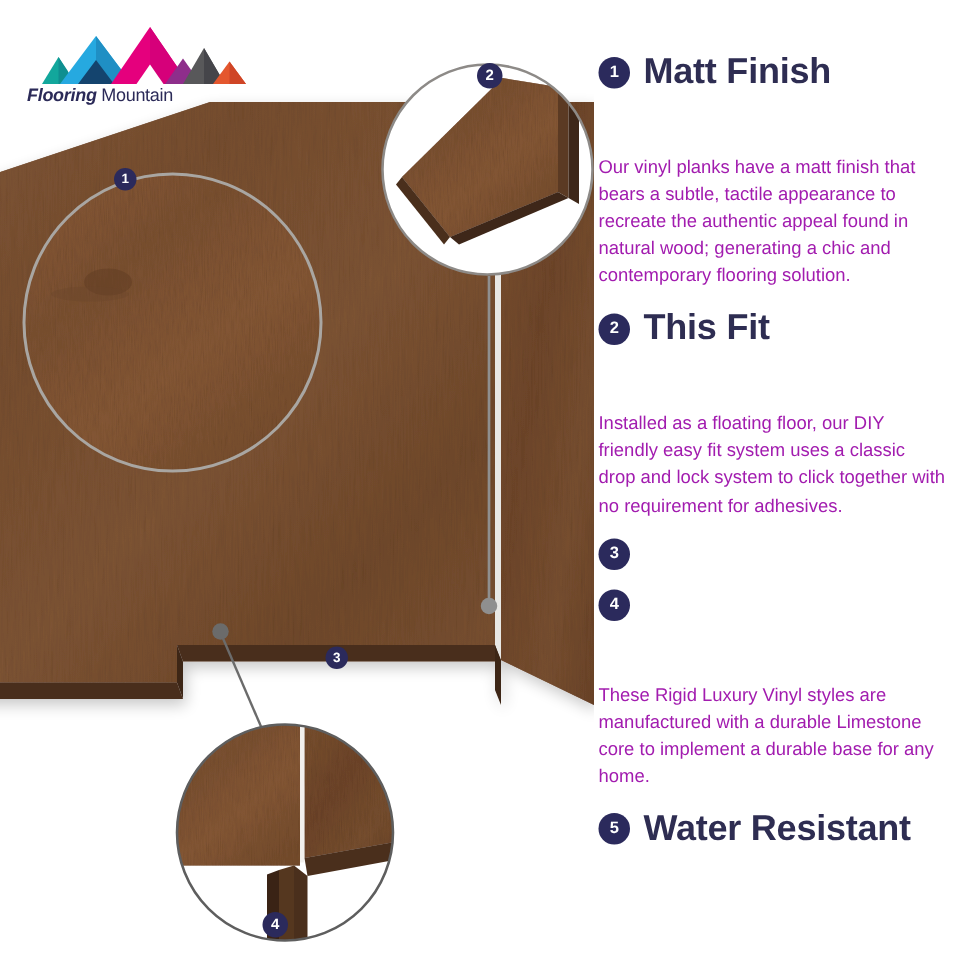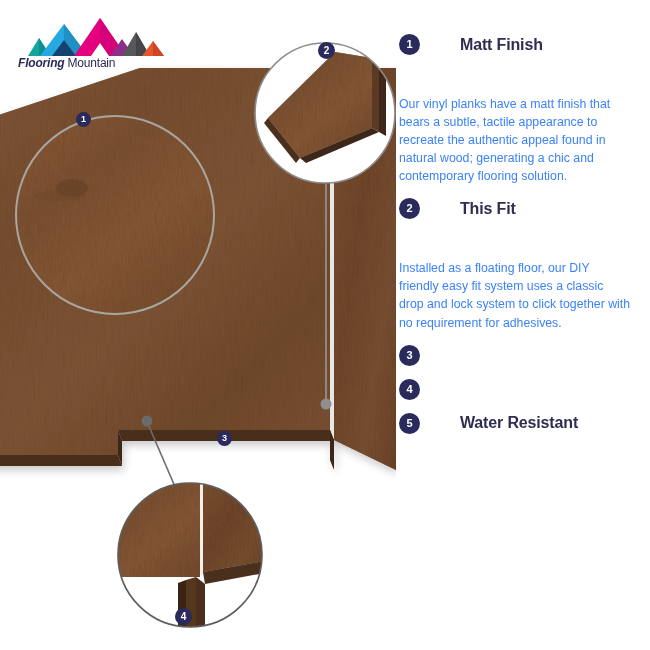--- a/index.html
+++ b/index.html
@@ -103,31 +103,30 @@
     background: #2b2a5c;
     color: #ffffff;
     font-size: 11px;
     font-weight: bold;
     display: flex;
     align-items: center;
     justify-content: center;
     line-height: 1;
   }
   .feature-title {
-    font-size: 16px;
+    font-size: 24px;
     font-weight: bold;
     color: #2e2d52;
     letter-spacing: -0.15px;
     white-space: nowrap;
-    margin-left: 31px;
   }
   .feature-body {
     font-size: 12.3px;
     line-height: 1.47;
-    color: #3b82f6;
+    color: #a21caf;
     max-width: 232px;
     margin-top: 40px;
   }
 </style>
 </head>
 <body>
 
 <div class="page">
 
   <div class="photo">
@@ -334,20 +333,21 @@
     <div class="feature">
       <div class="feature-head">
         <div class="feature-badge">3</div>
       </div>
     </div>
 
     <div class="feature">
       <div class="feature-head">
         <div class="feature-badge">4</div>
       </div>
+      <div class="feature-body">These Rigid Luxury Vinyl styles are manufactured with a durable Limestone core to implement a durable base for any home.</div>
     </div>
 
     <div class="feature">
       <div class="feature-head">
         <div class="feature-badge">5</div>
         <div class="feature-title">Water Resistant</div>
       </div>
     </div>
 
   </div>

